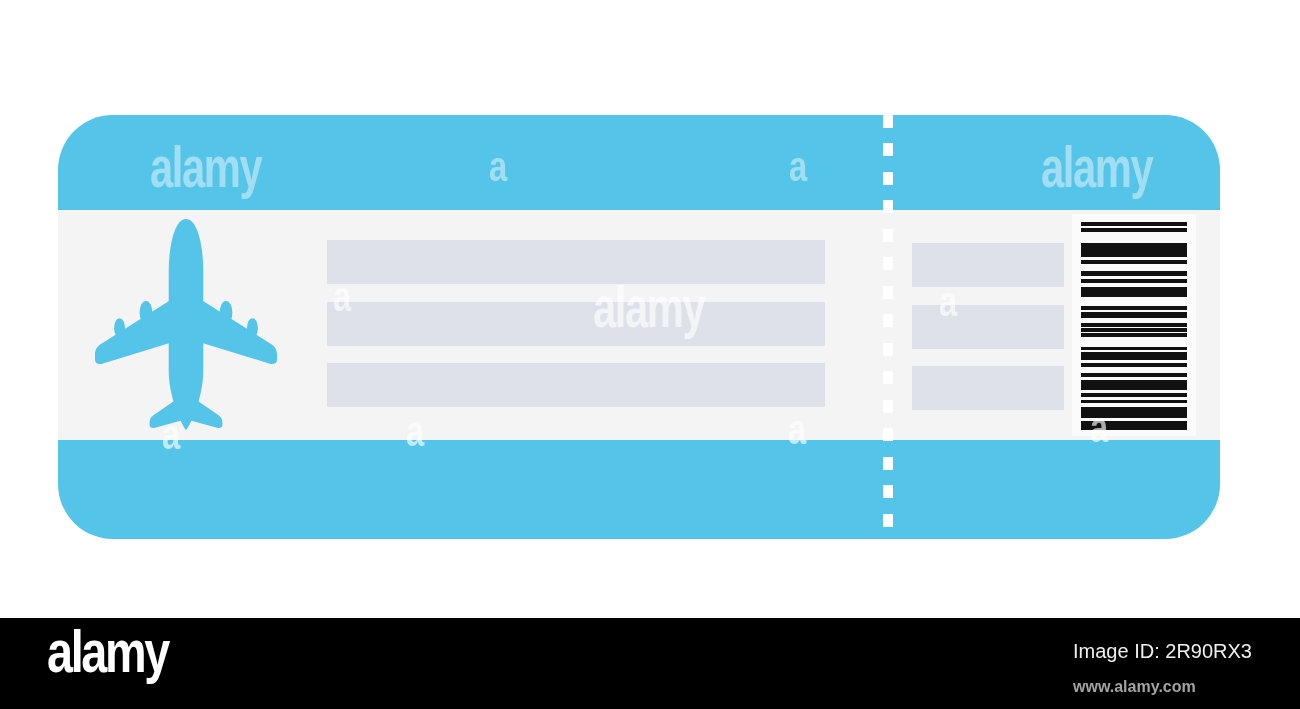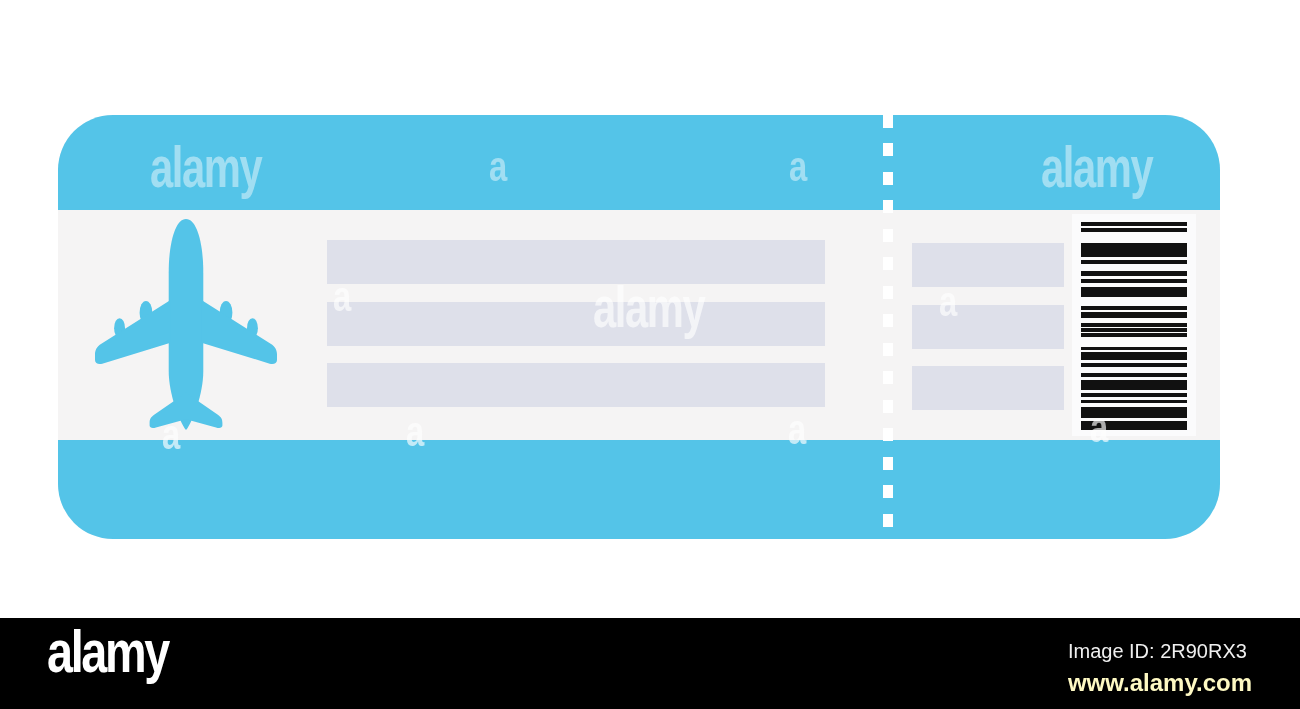--- a/index.html
+++ b/index.html
@@ -43,21 +43,21 @@
   .footer {
     position:absolute; left:0; bottom:0; width:1300px; height:91px;
     background:var(--footer,#000000); color:#ffffff;
   }
   .footer .logo {
     position:absolute; left:47px; top:4px; font-size:60px; font-weight:bold;
     letter-spacing:-3px; transform:scaleX(0.78); transform-origin:left top; line-height:1;
   }
   .footer .meta { position:absolute; right:48px; top:22px; text-align:left; }
   .footer .image-id { font-size:20px; color:#EFEFEF; line-height:1.1; }
-  .footer .website  { font-size:24px; font-weight:bold; color:#fef9c3; margin-top:8px; line-height:1.1; }
+  .footer .website  { font-size:16px; font-weight:bold; color:#a3a3a3; margin-top:16px; line-height:1.1; }
 </style>
 </head>
 <body>
 
 <div class="stage">
 
   <div class="ticket">
     <div class="band-top"></div>
     <div class="band-bottom"></div>
 

